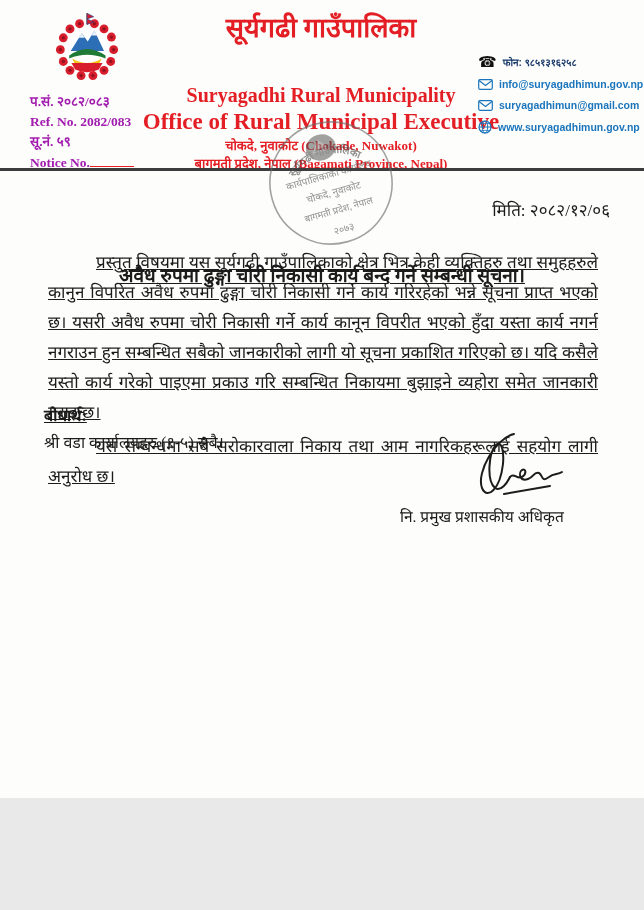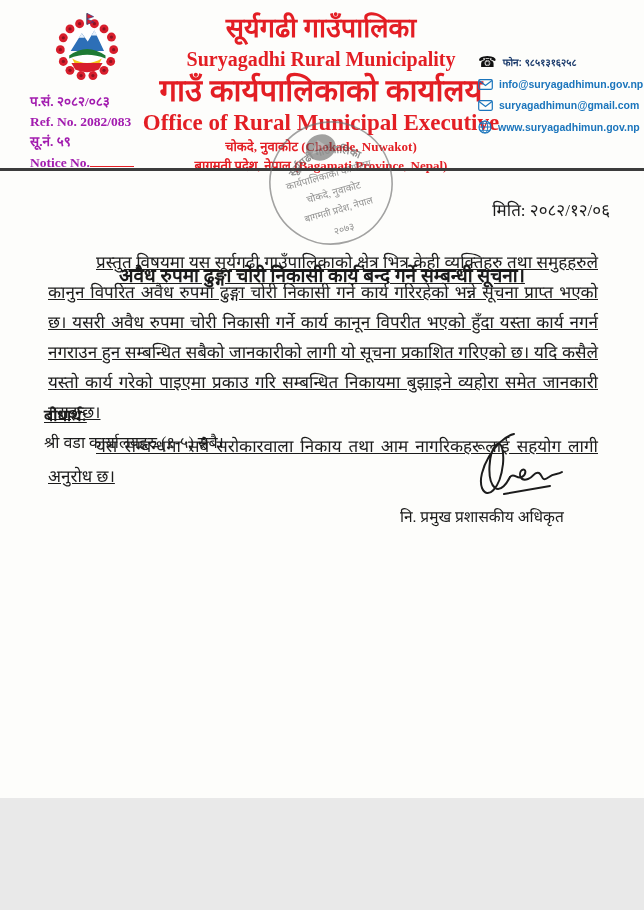--- a/index.html
+++ b/index.html
@@ -9,21 +9,21 @@
     margin:0 auto;
     background:#fdfdfb;
     font-family:"Liberation Serif","DejaVu Serif",serif;
     color:#1b1b1b;
     overflow:hidden;
   }
   
   .logo{position:absolute;left:50px;top:10px;width:74px;height:80px;}
   .head-center{position:absolute;left:138px;top:12px;width:366px;text-align:center;color:#e31e24;}
   .muni-np{font-size:27px;font-weight:bold;line-height:1.25;}
-  .muni-en{font-size:20px;font-weight:bold;line-height:1.3;}
+  .muni-en{font-size:20px;font-weight:bold;line-height:1.3;margin-top:36px;}
   .office-np{font-size:31px;font-weight:bold;line-height:1.2;}
   .office-en{font-size:23px;font-weight:bold;line-height:1.25;}
   .addr{font-size:13px;font-weight:bold;line-height:1.45;}
   .contact{position:absolute;left:478px;top:54px;width:166px;
     font-family:"Liberation Sans","DejaVu Sans",sans-serif;}
   .c-row{display:flex;align-items:center;gap:6px;margin-bottom:9px;}
   .c-row .txt{font-size:10.5px;font-weight:bold;color:#1b75bc;white-space:nowrap;}
   .c-row .phone-txt{font-size:10px;font-weight:bold;color:#1a3a6b;}
   .phone-glyph{font-size:15px;color:#111;line-height:1;}
   .ref{position:absolute;left:30px;top:93px;color:#a21caf;font-size:13.5px;font-weight:bold;line-height:1.35;}
@@ -102,21 +102,20 @@
       <path d="M29 70 L71 70 L66 79 Q50 86 34 79 Z" fill="#d81e2c"></path>
 
       <line x1="50" y1="3" x2="50" y2="18" stroke="#5a3b1e" stroke-width="1.4"></line>
       <path d="M50 3 L59 7.5 L50 10.5 L59 14.5 L50 18 Z" fill="#d81e2c" stroke="#27408b" stroke-width="0.9"></path>
     </svg>
   </div>
 
   <div class="head-center">
     <div class="muni-np">सूर्यगढी गाउँपालिका</div>
     <div class="muni-en">Suryagadhi Rural Municipality</div>
-    <div class="office-np">गाउँ कार्यपालिकाको कार्यालय</div>
     <div class="office-en">Office of Rural Municipal Executive</div>
     <div class="addr">चोकदे, नुवाकोट (Chokade, Nuwakot)</div>
     <div class="addr">बागमती प्रदेश, नेपाल (Bagamati Province, Nepal)</div>
   </div>
 
   <div class="contact">
     <div class="c-row">
       <span class="phone-glyph">☎</span>
       <span class="phone-txt">फोन: ९८५१३१६२५८</span>
     </div>

